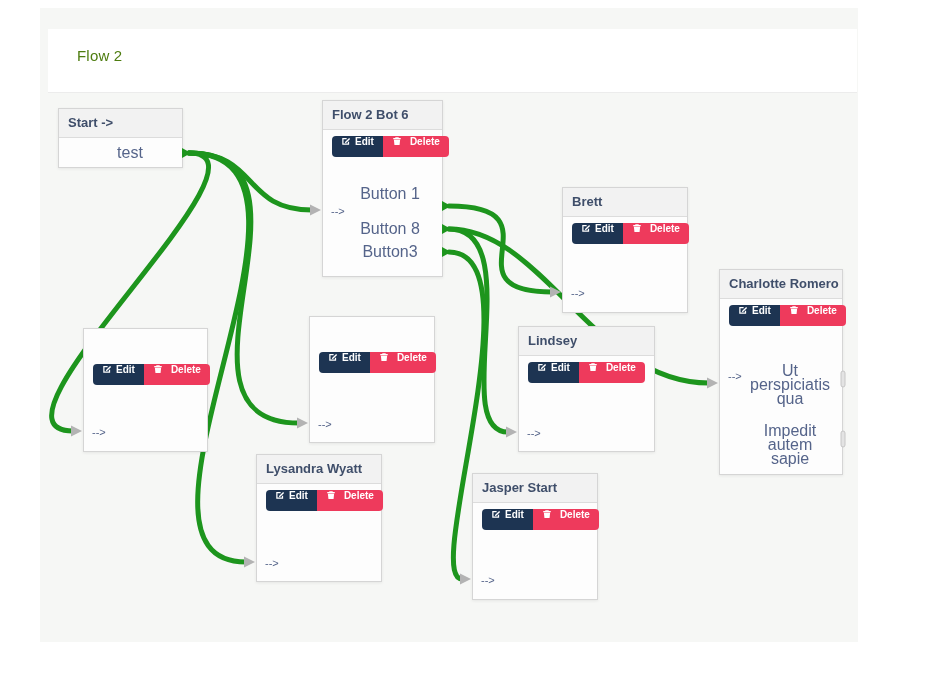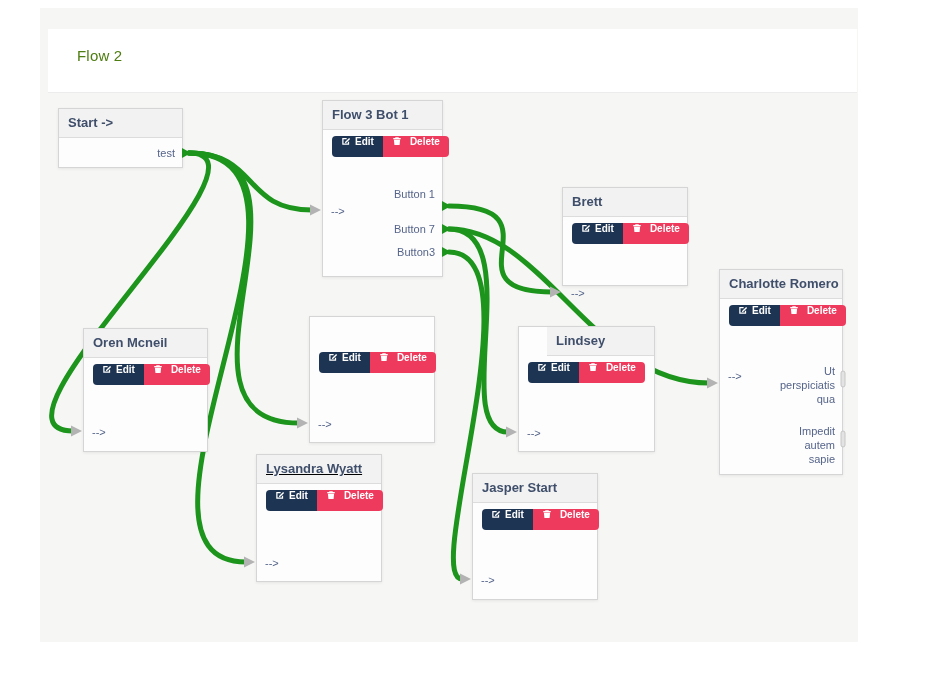--- a/index.html
+++ b/index.html
@@ -38,22 +38,22 @@
     height:21px;display:flex;gap:4px;color:#fff;
     font-size:10px;font-weight:700;padding:0 9px;cursor:pointer;
   }
   .btn svg{display:block;}
   .btn.edit{border-radius:4px 0 0 4px;}
   .btn.delete{border-radius:0 4px 4px 0;gap:8px;}
   .input-row{
     position:absolute;left:8px;font-size:11px;color:#55648a;line-height:14px;
   }
   .output-label{
-    position:absolute;right:7px;width:90px;font-size:11px;color:#55648a;
-    text-align:right;line-height:14px;white-space:pre-line;
+    position:absolute;right:7px;width:90px;font-size:16px;color:#55648a;
+    text-align:center;line-height:14px;white-space:pre-line;
   }
 </style>
 </head>
 <body>
 
 <div class="canvas-bg"></div>
 
 <div class="header-card">
   <span class="header-title">Flow 2</span>
 </div>
@@ -67,21 +67,21 @@
     <path d="M 449 229 C 544 229, 594 383, 709 383" fill="none" stroke="#1d951d" stroke-width="5" stroke-linecap="round"></path>
     <path d="M 449 229 C 529 229, 448 432, 508 432" fill="none" stroke="#1d951d" stroke-width="5" stroke-linecap="round"></path>
     <path d="M 449 252 C 539 252, 422 579, 462 579" fill="none" stroke="#1d951d" stroke-width="5" stroke-linecap="round"></path>
   </svg>
 <div id="nodes">
     <div class="node" style="left: 58px; top: 108px; width: 125px; height: 60px;">
       <div class="node-header">Start -&gt;</div>
       <div class="output-label" style="top: 37px; width: 90px;">test</div>
     </div>
     <div class="node" style="left: 322px; top: 100px; width: 121px; height: 177px;">
-      <div class="node-header">Flow 3 Bot 1</div>
+      <div class="node-header">Flow 2 Bot 6</div>
       <div class="btn-group">
         <div class="btn edit" style="background: rgb(29, 52, 82);">
           <span>
             <svg width="10" height="10" viewBox="0 0 16 16">
               <path fill="#fff" d="M2 3h7v2H4v7h7V9h2v5H2V3z"></path>
               <path fill="#fff" d="M6.8 9.2 13 3l1.6 1.6-6.2 6.2-2.2.6.6-2.2z"></path>
             </svg>
           </span>
           <span>Edit</span>
         </div>
@@ -89,24 +89,24 @@
           <span>
             <svg width="10" height="10" viewBox="0 0 16 16">
               <path fill="#fff" d="M5.5 2h5l.5 1.2H14V5H2V3.2h3L5.5 2zM3 6h10l-.9 8.5H3.9L3 6z"></path>
             </svg>
           </span>
           <span>Delete</span>
         </div>
       </div>
       <div class="input-row" style="top: 103px;">--&gt;</div>
       <div class="output-label" style="top: 86px; width: 90px;">Button 1</div>
-      <div class="output-label" style="top: 121px; width: 90px;">Button 7</div>
+      <div class="output-label" style="top: 121px; width: 90px;">Button 8</div>
       <div class="output-label" style="top: 144px; width: 90px;">Button3</div>
     </div>
-    <div class="node" style="left: 562px; top: 187px; width: 126px; height: 99px;">
+    <div class="node" style="left: 562px; top: 187px; width: 126px; height: 126px;">
       <div class="node-header">Brett</div>
       <div class="btn-group">
         <div class="btn edit" style="background: rgb(29, 52, 82);">
           <span>
             <svg width="10" height="10" viewBox="0 0 16 16">
               <path fill="#fff" d="M2 3h7v2H4v7h7V9h2v5H2V3z"></path>
               <path fill="#fff" d="M6.8 9.2 13 3l1.6 1.6-6.2 6.2-2.2.6.6-2.2z"></path>
             </svg>
           </span>
           <span>Edit</span>
@@ -145,21 +145,20 @@
       </div>
       <div class="input-row" style="top: 99px;">--&gt;</div>
       <div class="output-label" style="top: 94px; width: 90px;">Ut
 perspiciatis
 qua</div>
       <div class="output-label" style="top: 154px; width: 90px;">Impedit
 autem
 sapie</div>
     </div>
     <div class="node" style="left: 83px; top: 328px; width: 125px; height: 124px;">
-      <div class="node-header">Oren Mcneil</div>
       <div class="btn-group">
         <div class="btn edit" style="background: rgb(29, 52, 82);">
           <span>
             <svg width="10" height="10" viewBox="0 0 16 16">
               <path fill="#fff" d="M2 3h7v2H4v7h7V9h2v5H2V3z"></path>
               <path fill="#fff" d="M6.8 9.2 13 3l1.6 1.6-6.2 6.2-2.2.6.6-2.2z"></path>
             </svg>
           </span>
           <span>Edit</span>
         </div>
@@ -189,21 +188,21 @@
           <span>
             <svg width="10" height="10" viewBox="0 0 16 16">
               <path fill="#fff" d="M5.5 2h5l.5 1.2H14V5H2V3.2h3L5.5 2zM3 6h10l-.9 8.5H3.9L3 6z"></path>
             </svg>
           </span>
           <span>Delete</span>
         </div>
       </div>
       <div class="input-row" style="top: 100px;">--&gt;</div>
     </div>
-    <div class="node" style="left: 518px; top: 326px; width: 137px; height: 126px; padding-left: 28px;">
+    <div class="node" style="left: 518px; top: 326px; width: 137px; height: 126px;">
       <div class="node-header">Lindsey</div>
       <div class="btn-group">
         <div class="btn edit" style="background: rgb(29, 52, 82);">
           <span>
             <svg width="10" height="10" viewBox="0 0 16 16">
               <path fill="#fff" d="M2 3h7v2H4v7h7V9h2v5H2V3z"></path>
               <path fill="#fff" d="M6.8 9.2 13 3l1.6 1.6-6.2 6.2-2.2.6.6-2.2z"></path>
             </svg>
           </span>
           <span>Edit</span>
@@ -212,21 +211,21 @@
           <span>
             <svg width="10" height="10" viewBox="0 0 16 16">
               <path fill="#fff" d="M5.5 2h5l.5 1.2H14V5H2V3.2h3L5.5 2zM3 6h10l-.9 8.5H3.9L3 6z"></path>
             </svg>
           </span>
           <span>Delete</span>
         </div>
       </div>
       <div class="input-row" style="top: 99px;">--&gt;</div>
     </div>
-    <div class="node" style="left: 256px; top: 454px; width: 126px; height: 128px; text-decoration: underline;">
+    <div class="node" style="left: 256px; top: 454px; width: 126px; height: 128px;">
       <div class="node-header">Lysandra Wyatt</div>
       <div class="btn-group">
         <div class="btn edit" style="background: rgb(29, 52, 82);">
           <span>
             <svg width="10" height="10" viewBox="0 0 16 16">
               <path fill="#fff" d="M2 3h7v2H4v7h7V9h2v5H2V3z"></path>
               <path fill="#fff" d="M6.8 9.2 13 3l1.6 1.6-6.2 6.2-2.2.6.6-2.2z"></path>
             </svg>
           </span>
           <span>Edit</span>

